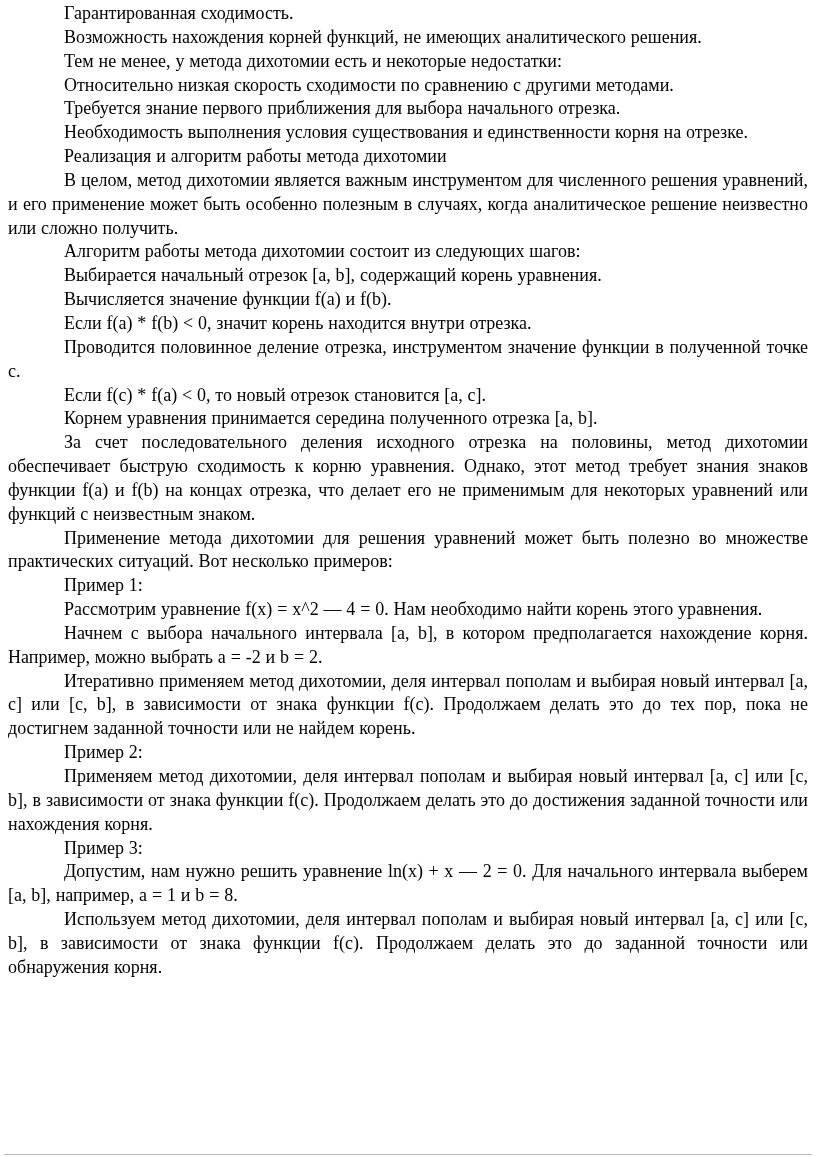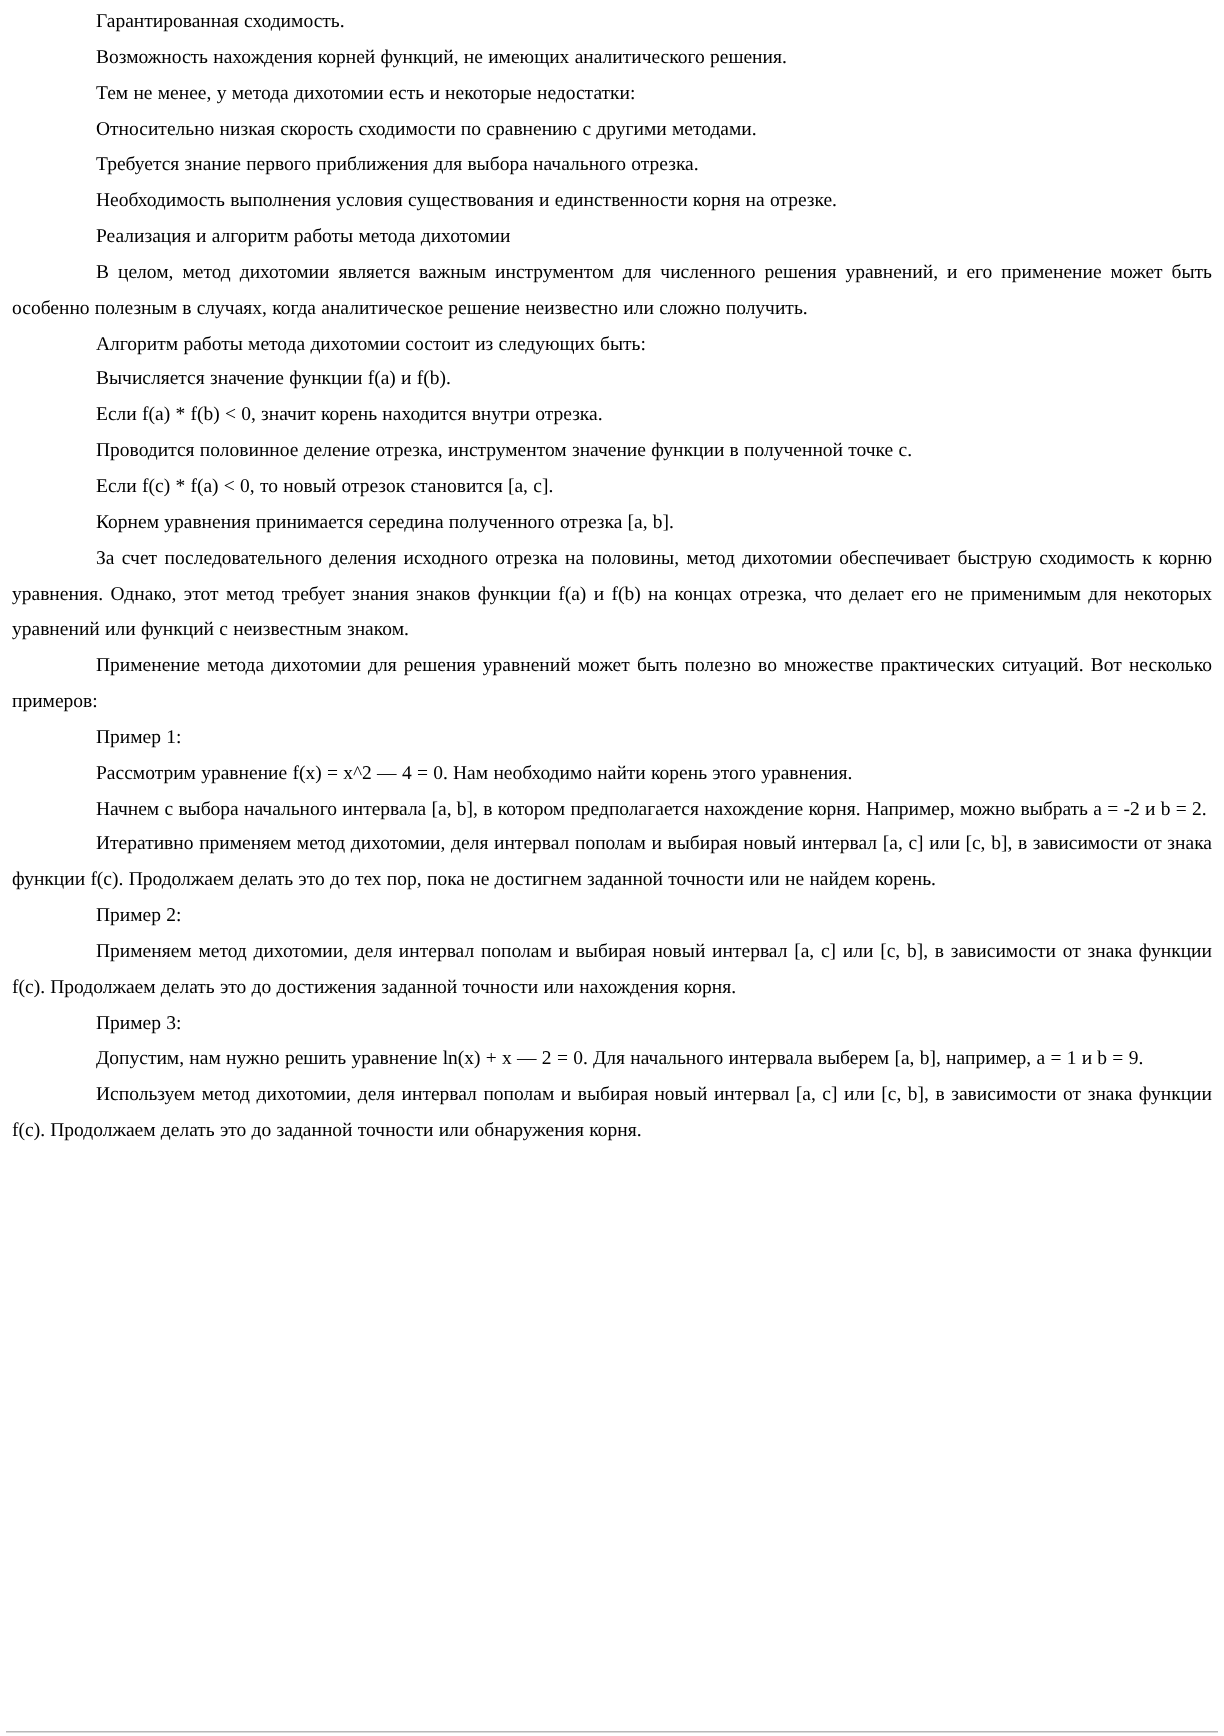--- a/index.html
+++ b/index.html
@@ -20,21 +20,21 @@
   }
   .content {
     position: absolute;
     top: 2px;
     left: 8px;
     width: 800px;
   }
   .content p {
     margin: 0;
     padding: 0;
-    font-size: 13px;
+    font-size: 18px;
     line-height: 23.85px;
     text-align: justify;
     text-indent: 56px;
     color: #000000;
     word-spacing: 0.02em;
   }
   .bottom-rule {
     position: absolute;
     left: 4px;
     right: 4px;
@@ -49,32 +49,33 @@
 <div class="page">
   <div class="content">
       <p>Гарантированная сходимость.</p>
       <p>Возможность нахождения корней функций, не имеющих аналитического решения.</p>
       <p>Тем не менее, у метода дихотомии есть и некоторые недостатки:</p>
       <p>Относительно низкая скорость сходимости по сравнению с другими методами.</p>
       <p>Требуется знание первого приближения для выбора начального отрезка.</p>
       <p>Необходимость выполнения условия существования и единственности корня на отрезке.</p>
       <p>Реализация и алгоритм работы метода дихотомии</p>
       <p>В целом, метод дихотомии является важным инструментом для численного решения уравнений, и его применение может быть особенно полезным в случаях, когда аналитическое решение неизвестно или сложно получить.</p>
-      <p>Алгоритм работы метода дихотомии состоит из следующих быть:</p>
+      <p>Алгоритм работы метода дихотомии состоит из следующих шагов:</p>
+      <p>Выбирается начальный отрезок [a, b], содержащий корень уравнения.</p>
       <p>Вычисляется значение функции f(a) и f(b).</p>
       <p>Если f(a) * f(b) &lt; 0, значит корень находится внутри отрезка.</p>
       <p>Проводится половинное деление отрезка, инструментом значение функции в полученной точке c.</p>
       <p>Если f(c) * f(a) &lt; 0, то новый отрезок становится [a, c].</p>
       <p>Корнем уравнения принимается середина полученного отрезка [a, b].</p>
       <p>За счет последовательного деления исходного отрезка на половины, метод дихотомии обеспечивает быструю сходимость к корню уравнения. Однако, этот метод требует знания знаков функции f(a) и f(b) на концах отрезка, что делает его не применимым для некоторых уравнений или функций с неизвестным знаком.</p>
       <p>Применение метода дихотомии для решения уравнений может быть полезно во множестве практических ситуаций. Вот несколько примеров:</p>
       <p>Пример 1:</p>
       <p>Рассмотрим уравнение f(x) = x^2 — 4 = 0. Нам необходимо найти корень этого уравнения.</p>
       <p>Начнем с выбора начального интервала [a, b], в котором предполагается нахождение корня. Например, можно выбрать a = -2 и b = 2.</p>
       <p>Итеративно применяем метод дихотомии, деля интервал пополам и выбирая новый интервал [a, c] или [c, b], в зависимости от знака функции f(c). Продолжаем делать это до тех пор, пока не достигнем заданной точности или не найдем корень.</p>
       <p>Пример 2:</p>
       <p>Применяем метод дихотомии, деля интервал пополам и выбирая новый интервал [a, c] или [c, b], в зависимости от знака функции f(c). Продолжаем делать это до достижения заданной точности или нахождения корня.</p>
       <p>Пример 3:</p>
-      <p>Допустим, нам нужно решить уравнение ln(x) + x — 2 = 0. Для начального интервала выберем [a, b], например, a = 1 и b = 9.</p>
+      <p>Допустим, нам нужно решить уравнение ln(x) + x — 2 = 0. Для начального интервала выберем [a, b], например, a = 1 и b = 8.</p>
       <p>Используем метод дихотомии, деля интервал пополам и выбирая новый интервал [a, c] или [c, b], в зависимости от знака функции f(c). Продолжаем делать это до заданной точности или обнаружения корня.</p>
     </div>
   <div class="bottom-rule"></div>
 </div>
 
 </body></html>

